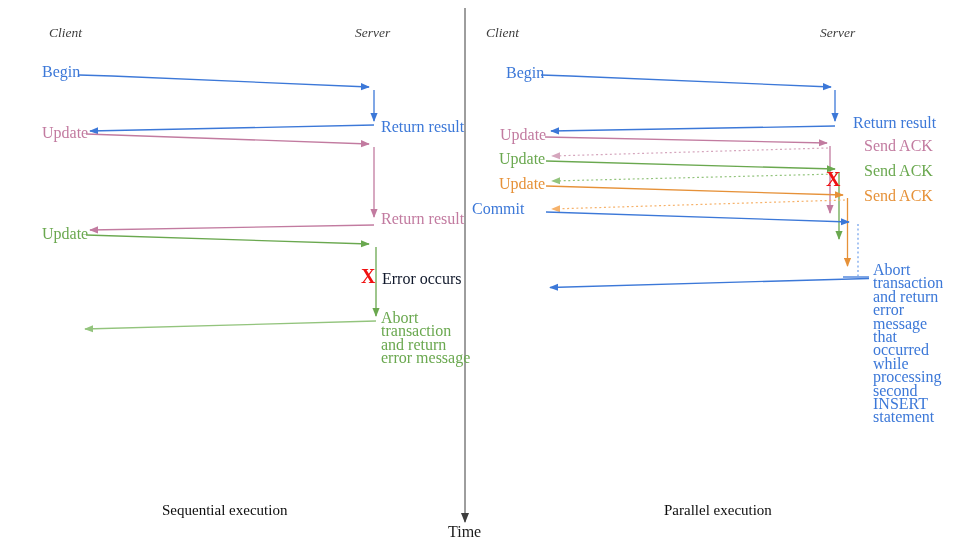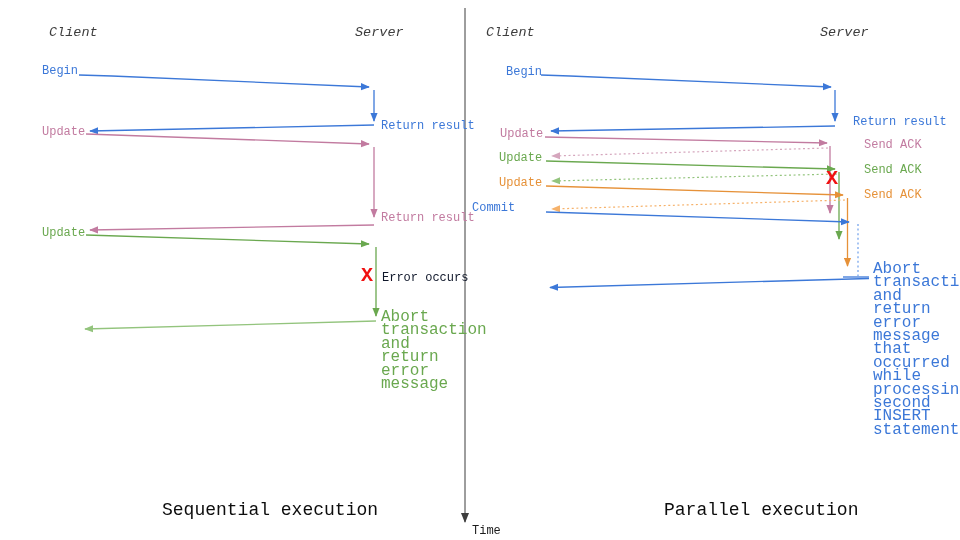--- a/index.html
+++ b/index.html
@@ -1,37 +1,37 @@
 <!DOCTYPE html>
 <html><head>
 <meta charset="utf-8">
 <style>
   html,body{margin:0;padding:0;background:#ffffff;}
   .stage{
     position:relative;
     width:960px;height:540px;
     background:#ffffff;
-    font-family:Liberation Mono, monospace;
+    font-family:Liberation Serif, serif;
     overflow:hidden;
   }
   .stage svg{position:absolute;left:0;top:0;}
   .lbl{
     position:absolute;
-    font-size:12px;
+    font-size:16px;
     line-height:13px;
     white-space:nowrap;
     user-select:none;
   }
   .hdr{
     font-style:italic;
     font-size:13.5px;
     color:#3d3d3d;
   }
   .caption{
-    font-size:18px;
+    font-size:15px;
     color:#0d0d0d;
     text-align:center;
   }
   .note{
     font-size:16px;
     line-height:13.4px;
     white-space:pre-line;
   }
   .xmark{
     font-size:20px;
@@ -159,15 +159,15 @@
 error message
 that occurred
 while
 processing
 second
 INSERT
 statement</div>
 
   <div class="lbl caption" style="left:664px;top:504px;">Parallel execution</div>
 
-  <div class="lbl c-dark" style="left:472px;top:525px;">Time</div>
+  <div class="lbl c-dark" style="left:448px;top:525px;">Time</div>
 
 </div>
 
 </body></html>

